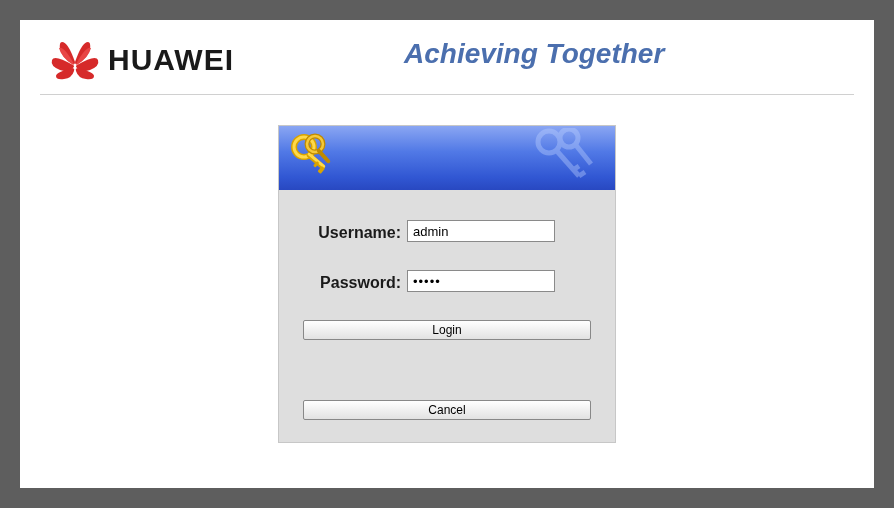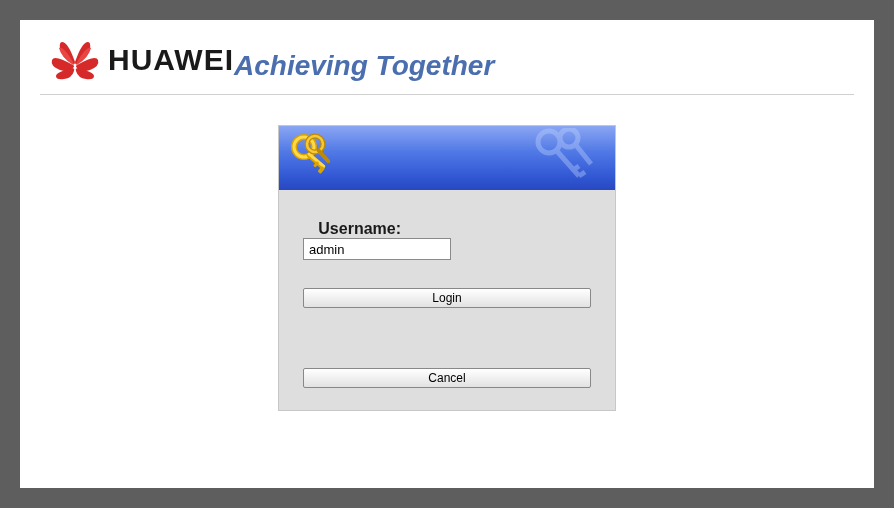--- a/index.html
+++ b/index.html
@@ -16,40 +16,41 @@
     margin: 20px;
     width: 854px;
     height: 468px;
     padding: 0;
   }
   .header {
     margin: 10px 20px 0 20px;
     padding: 18px 0 12px 0;
     border-bottom: 1px solid #d0d0d0;
     display: flex;
-    align-items: flex-end;
+    align-items: flex-start;
   }
   .logo-block {
     display: flex;
     align-items: center;
     margin-left: 10px;
   }
   .logo-block svg { display: block; }
   .brand-name {
     font-size: 30px;
     font-weight: 900;
     letter-spacing: 1px;
     margin-left: 8px;
     color: #1a1a1a;
   }
   .tagline {
     color: #4b6fae;
     font-size: 28px;
     font-weight: bold;
     font-style: italic;
+    margin-left: 170px;
   }
   .login-panel {
     width: 338px;
     margin: 30px auto 0 auto;
     border: 1px solid #c7c7c7;
     background: #dedede;
   }
   .panel-banner {
     height: 64px;
     background: linear-gradient(to bottom, #8aa6f3 0%, #5179e6 40%, #3157d3 80%, #2848c1 100%);
@@ -57,23 +58,22 @@
     overflow: hidden;
   }
   .panel-banner svg { position: absolute; }
   .key-left { left: 10px; top: 6px; }
   .key-right { right: 16px; top: 2px; opacity: 0.4; }
   .panel-body {
     padding: 30px 24px 22px 24px;
   }
   .field-row {
     display: flex;
-    align-items: flex-start;
+    align-items: flex-end;
     margin-bottom: 28px;
-    flex-direction: column;
   }
   .field-label {
     width: 104px;
     text-align: right;
     font-size: 16px;
     font-weight: bold;
     color: #1a1a1a;
     padding-right: 6px;
   }
   .field-input {
@@ -152,20 +152,24 @@
           <path d="M46 16 L62 36"></path>
         </g>
       </svg>
     </div>
 
     <div class="panel-body">
       <div class="field-row">
         <div class="field-label">Username:</div>
         <input type="text" class="field-input" value="admin" style="">
       </div>
+      <div class="field-row">
+        <div class="field-label">Password:</div>
+        <input type="text" class="field-input pw" value="•••••" style="">
+      </div>
       <div class="button-row">
         <button class="btn">Login</button>
         <button class="btn">Cancel</button>
       </div>
     </div>
   </div>
 
 </div>
 
 </body></html>

